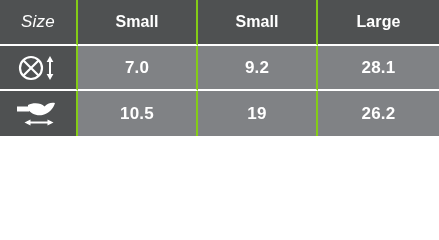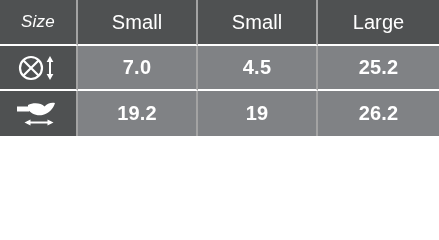--- a/index.html
+++ b/index.html
@@ -24,21 +24,21 @@
   }
 
   #size-table td,
   #size-table th {
     padding: 0;
     margin: 0;
     text-align: center;
     vertical-align: middle;
     color: #ffffff;
     box-sizing: border-box;
-    border-right: 2px solid #a3a3a3;
+    border-right: 2px solid #84cc16;
     border-bottom: 2px solid #ffffff;
     overflow: hidden;
   }
 
   #size-table td.last-col,
   #size-table th.last-col {
     border-right: none;
   }
   #size-table tr.last-row td {
     border-bottom: none;
@@ -62,27 +62,27 @@
   }
 
   .size-word {
     font-style: italic;
     font-size: 17px;
     font-weight: 400;
     letter-spacing: 0.2px;
   }
 
   .col-head-word {
-    font-size: 20px;
-    font-weight: 400;
+    font-size: 16px;
+    font-weight: 700;
     letter-spacing: 0.1px;
   }
 
   .value-text {
-    font-size: 20px;
+    font-size: 17px;
     font-weight: 700;
     letter-spacing: 0.2px;
   }
 
   .icon-wrap {
     display: flex;
     align-items: center;
     justify-content: center;
     width: 100%;
     height: 100%;
@@ -127,41 +127,41 @@
             <line x1="34" y1="3.5" x2="34" y2="22.5" stroke="#ffffff" stroke-width="2"></line>
             <polygon points="34,1 30.6,7 37.4,7" fill="#ffffff"></polygon>
             <polygon points="34,25 30.6,19 37.4,19" fill="#ffffff"></polygon>
           </svg>
         </span>
       </td>
       <td class="cell-data">
         <span class="value-text">7.0</span>
       </td>
       <td class="cell-data">
-        <span class="value-text">4.5</span>
+        <span class="value-text">9.2</span>
       </td>
       <td class="cell-data last-col">
-        <span class="value-text">25.2</span>
+        <span class="value-text">28.1</span>
       </td>
     </tr>
 
     <tr class="row-body last-row">
       <td class="cell-label-dark">
         <span class="icon-wrap">
           <svg width="46" height="32" viewBox="0 0 46 32" aria-hidden="true">
             <rect x="2" y="8.5" width="12" height="5" fill="#ffffff"></rect>
             <path d="M13 7 C18 4.2, 26 4.5, 29.5 8.5 C32 5.5, 36 4.2, 40 5 C38.5 10.5, 34 15.5, 27.5 17 C21 18.3, 15 14.8, 13 11.5 Z" fill="#ffffff"></path>
             <line x1="12" y1="24.5" x2="36" y2="24.5" stroke="#ffffff" stroke-width="2"></line>
             <polygon points="9.5,24.5 15.5,21.4 15.5,27.6" fill="#ffffff"></polygon>
             <polygon points="38.5,24.5 32.5,21.4 32.5,27.6" fill="#ffffff"></polygon>
           </svg>
         </span>
       </td>
       <td class="cell-data">
-        <span class="value-text">19.2</span>
+        <span class="value-text">10.5</span>
       </td>
       <td class="cell-data">
         <span class="value-text">19</span>
       </td>
       <td class="cell-data last-col">
         <span class="value-text">26.2</span>
       </td>
     </tr>
   </tbody>
 </table>

